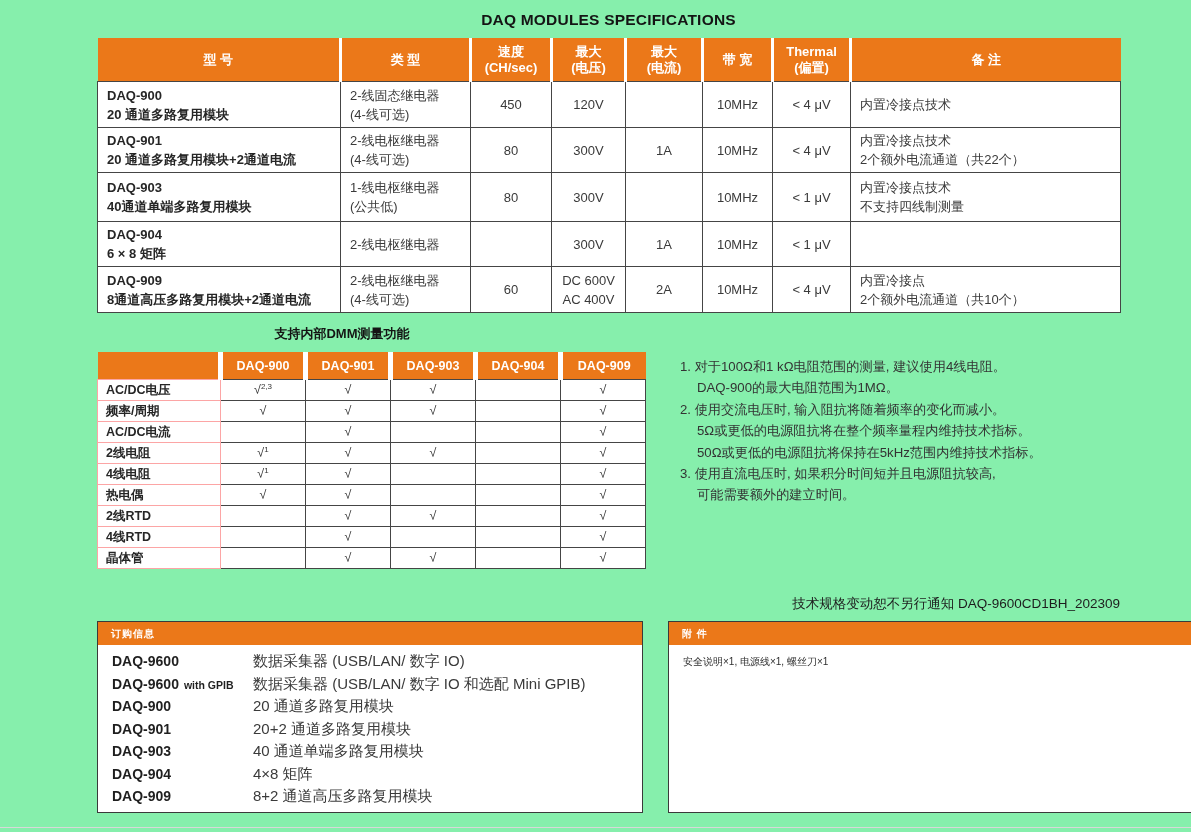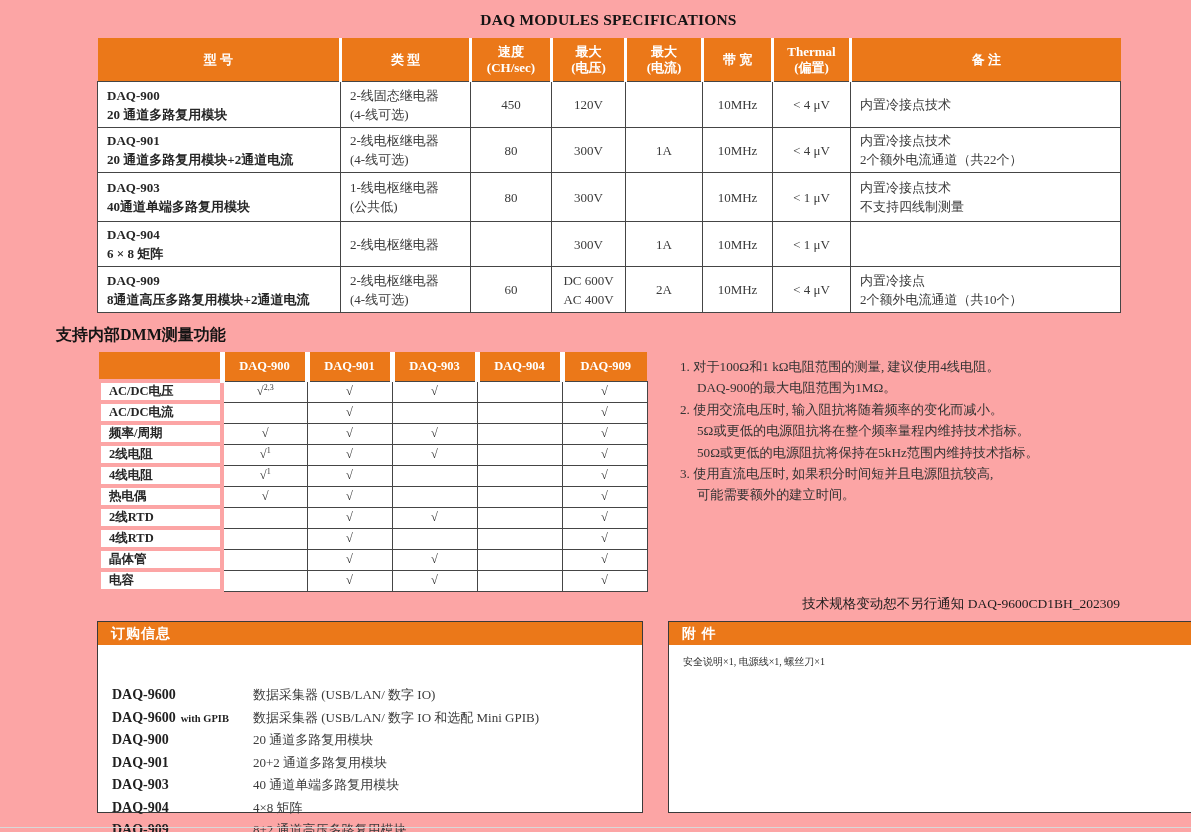--- a/index.html
+++ b/index.html
@@ -1,69 +1,69 @@
 <!DOCTYPE html>
 <html><head>
 <meta charset="utf-8">
 <style>
   html,body{margin:0;padding:0;background:#fff;}
-  .page{position:relative;width:1191px;height:832px;background:#fca5a5;overflow:hidden;
-        font-family:Liberation Serif, serif;-webkit-font-smoothing:antialiased;}
+  .page{position:relative;width:1191px;height:832px;background:#86efac;overflow:hidden;
+        font-family:Liberation Sans, sans-serif;-webkit-font-smoothing:antialiased;}
 
   
   .title{position:absolute;left:97px;top:11px;width:1023px;text-align:center;
          font-size:15.5px;font-weight:bold;color:#141414;letter-spacing:.2px;}
 
   
   .spec-wrap{position:absolute;left:97px;top:38px;}
   table.spec{border-collapse:collapse;table-layout:fixed;width:1023px;}
   .spec thead th{background:#EB7819;color:#fff;font-size:13px;font-weight:bold;
                  text-align:center;vertical-align:middle;height:43px;padding:0;line-height:16px;}
   .spec thead th + th{border-left:3px solid #fff;}
   .spec tbody td{border:1px solid #454545;vertical-align:middle;font-size:13px;
                  color:#3a3a3a;padding:3px 9px;line-height:19px;background:#fff;}
   .spec td.num{text-align:center;padding:3px 0;margin-left:28px;}
   .spec td.model div{font-weight:bold;color:#262626;}
 
   
-  .dmm-title{position:absolute;left:56px;top:325px;width:548px;
-             font-size:16px;font-weight:bold;color:#141414;}
+  .dmm-title{position:absolute;left:68px;top:325px;width:548px;text-align:center;
+             font-size:13px;font-weight:bold;color:#141414;}
   .dmm-wrap{position:absolute;left:97px;top:352px;}
   table.dmm{border-collapse:collapse;table-layout:fixed;width:548px;}
   .dmm thead th{background:#EB7819;color:#fff;font-size:12.5px;font-weight:bold;
                 height:27px;text-align:center;padding:0;}
   .dmm thead th + th{border-left:5px solid #fff;}
   .dmm tbody tr{height:21px;}
-  .dmm tbody th{border:4px solid #fca5a5;font-size:12.5px;font-weight:bold;color:#262626;
+  .dmm tbody th{border:1px solid #fca5a5;font-size:12.5px;font-weight:bold;color:#262626;
                 text-align:left;padding:0 8px;background:#fff;}
   .dmm tbody td{border:1px solid #454545;text-align:center;font-size:12.5px;color:#333;
                 padding:0;background:#fff;}
   .sup{font-size:8px;vertical-align:super;margin-left:0;line-height:0;}
 
   
   .notes{position:absolute;left:680px;top:356px;width:452px;color:#333;font-size:13.2px;}
   .notes .nt{line-height:20px;margin-bottom:6px;}
   .nl{line-height:21.4px;}
   .nl.ind{padding-left:17px;}
 
   
   .footer-note{position:absolute;top:595px;right:71px;font-size:13.5px;color:#1d1d1d;text-align:right;}
 
   
   .obox{position:absolute;left:97px;top:621px;width:546px;height:192px;
         border:1px solid #3a3a3a;box-sizing:border-box;background:#fff;}
   .abox{position:absolute;left:668px;top:621px;width:536px;height:192px;
         border:1px solid #3a3a3a;box-sizing:border-box;background:#fff;}
-  .box-header{background:#EB7819;color:#fff;font-weight:bold;font-size:14px;
+  .box-header{background:#EB7819;color:#fff;font-weight:bold;font-size:10px;
               height:23px;line-height:23px;padding-left:13px;letter-spacing:1px;}
   .obody{padding:7px 0 0 14px;}
   .orow{display:flex;align-items:baseline;height:22.5px;}
   .omodel{width:141px;flex-shrink:0;font-size:14px;font-weight:bold;color:#1f1f1f;white-space:nowrap;}
   .osuffix{font-size:10.5px;font-weight:bold;margin-left:5px;}
-  .odesc{font-size:13px;color:#3a3a3a;margin-top:34px;}
+  .odesc{font-size:15px;color:#3a3a3a;}
   .acontent{padding:10px 14px;font-size:10px;color:#2e2e2e;}
 
   .bottom-edge{position:absolute;left:0;top:827px;width:1191px;height:1px;background:#d8d8d8;}
 </style>
 </head>
 <body>
 
 <div class="page">
 
   <div class="title">DAQ MODULES SPECIFICATIONS</div>
@@ -252,32 +252,32 @@
       <tbody>
         <tr>
           <th>AC/DC电压</th>
           <td><span class="chk">√</span><sup class="sup">2,3</sup></td>
           <td><span class="chk">√</span><sup class="sup"></sup></td>
           <td><span class="chk">√</span><sup class="sup"></sup></td>
           <td><span class="chk"></span><sup class="sup"></sup></td>
           <td><span class="chk">√</span><sup class="sup"></sup></td>
         </tr>
         <tr>
+          <th>频率/周期</th>
+          <td><span class="chk">√</span><sup class="sup"></sup></td>
+          <td><span class="chk">√</span><sup class="sup"></sup></td>
+          <td><span class="chk">√</span><sup class="sup"></sup></td>
+          <td><span class="chk"></span><sup class="sup"></sup></td>
+          <td><span class="chk">√</span><sup class="sup"></sup></td>
+        </tr>
+        <tr>
           <th>AC/DC电流</th>
           <td><span class="chk"></span><sup class="sup"></sup></td>
           <td><span class="chk">√</span><sup class="sup"></sup></td>
           <td><span class="chk"></span><sup class="sup"></sup></td>
-          <td><span class="chk"></span><sup class="sup"></sup></td>
-          <td><span class="chk">√</span><sup class="sup"></sup></td>
-        </tr>
-        <tr>
-          <th>频率/周期</th>
-          <td><span class="chk">√</span><sup class="sup"></sup></td>
-          <td><span class="chk">√</span><sup class="sup"></sup></td>
-          <td><span class="chk">√</span><sup class="sup"></sup></td>
           <td><span class="chk"></span><sup class="sup"></sup></td>
           <td><span class="chk">√</span><sup class="sup"></sup></td>
         </tr>
         <tr>
           <th>2线电阻</th>
           <td><span class="chk">√</span><sup class="sup">1</sup></td>
           <td><span class="chk">√</span><sup class="sup"></sup></td>
           <td><span class="chk">√</span><sup class="sup"></sup></td>
           <td><span class="chk"></span><sup class="sup"></sup></td>
           <td><span class="chk">√</span><sup class="sup"></sup></td>
@@ -309,28 +309,20 @@
         <tr>
           <th>4线RTD</th>
           <td><span class="chk"></span><sup class="sup"></sup></td>
           <td><span class="chk">√</span><sup class="sup"></sup></td>
           <td><span class="chk"></span><sup class="sup"></sup></td>
           <td><span class="chk"></span><sup class="sup"></sup></td>
           <td><span class="chk">√</span><sup class="sup"></sup></td>
         </tr>
         <tr>
           <th>晶体管</th>
-          <td><span class="chk"></span><sup class="sup"></sup></td>
-          <td><span class="chk">√</span><sup class="sup"></sup></td>
-          <td><span class="chk">√</span><sup class="sup"></sup></td>
-          <td><span class="chk"></span><sup class="sup"></sup></td>
-          <td><span class="chk">√</span><sup class="sup"></sup></td>
-        </tr>
-        <tr>
-          <th>电容</th>
           <td><span class="chk"></span><sup class="sup"></sup></td>
           <td><span class="chk">√</span><sup class="sup"></sup></td>
           <td><span class="chk">√</span><sup class="sup"></sup></td>
           <td><span class="chk"></span><sup class="sup"></sup></td>
           <td><span class="chk">√</span><sup class="sup"></sup></td>
         </tr>
       </tbody>
     </table>
   </div>
 

